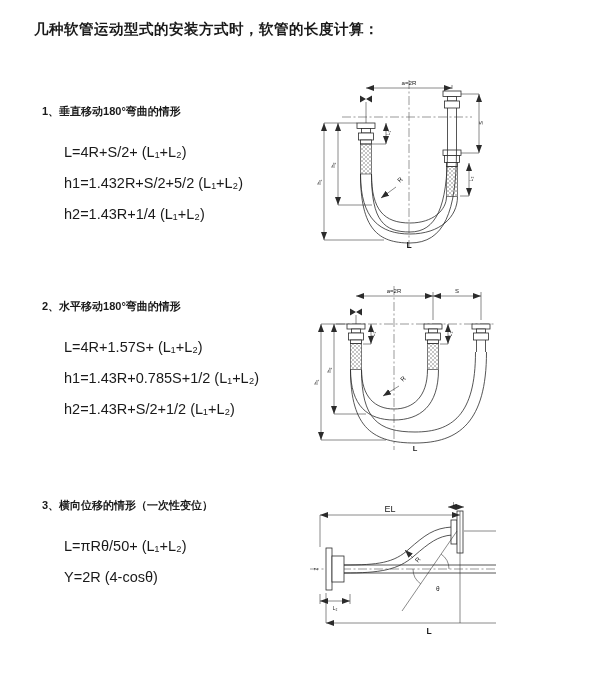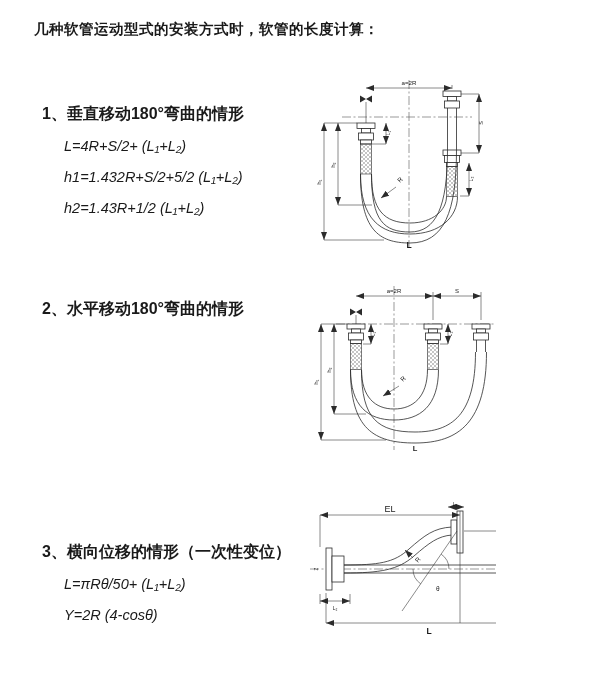--- a/index.html
+++ b/index.html
@@ -1,21 +1,21 @@
 <!DOCTYPE html>
 <html><head>
 <meta charset="utf-8">
 <style>
   html,body{margin:0;padding:0;background:#fff;}
   .page{position:relative;width:496px;height:675px;background:#ffffff;overflow:hidden;
         font-family:"Liberation Sans","DejaVu Sans",sans-serif;color:#1a1a1a;}
   .title{position:absolute;left:34px;top:20px;font-size:14.5px;font-weight:bold;letter-spacing:.5px;}
   .sec{position:absolute;left:42px;}
-  .sec .heading{font-size:16px;font-weight:bold;white-space:nowrap;}
-  .sec .formulas{padding-left:22px;margin-top:6px;font-style:italic;}
+  .sec .heading{font-size:11px;font-weight:bold;white-space:nowrap;}
+  .sec .formulas{padding-left:22px;margin-top:18px;}
   .sec .formulas div{font-size:14.5px;line-height:31px;white-space:nowrap;}
   .diag{position:absolute;}
   svg text{fill:#1a1a1a;font-family:"Liberation Sans","DejaVu Sans",sans-serif;}
   svg .ln{stroke:#2b2b2b;fill:none;stroke-width:.8;}
   svg .thin{stroke:#2b2b2b;fill:none;stroke-width:.55;}
   svg .cl{stroke:#555;fill:none;stroke-width:.6;stroke-dasharray:9 2.5 2 2.5;}
   svg .dim{stroke:#2b2b2b;fill:none;stroke-width:.55;}
   svg .fit{fill:#ffffff;stroke:#2b2b2b;stroke-width:.8;}
 </style>
 </head>
@@ -23,29 +23,34 @@
 
 <div class="page">
 
   <div class="title">几种软管运动型式的安装方式时，软管的长度计算：</div>
 
   <div class="sec" style="top:104px;">
     <div class="heading">1、垂直移动180°弯曲的情形</div>
     <div class="formulas">
       <div>L=4R+S/2+ (L₁+L₂)</div>
       <div>h1=1.432R+S/2+5/2 (L₁+L₂)</div>
-      <div>h2=1.43R+1/2 (L₁+L₂)</div>
+      <div>h2=1.43R+1/4 (L₁+L₂)</div>
     </div>
   </div>
 
   <div class="sec" style="top:299px;">
     <div class="heading">2、水平移动180°弯曲的情形</div>
+    <div class="formulas">
+      <div>L=4R+1.57S+ (L₁+L₂)</div>
+      <div>h1=1.43R+0.785S+1/2 (L₁+L₂)</div>
+      <div>h2=1.43R+S/2+1/2 (L₁+L₂)</div>
+    </div>
   </div>
 
-  <div class="sec" style="top:542px;">
+  <div class="sec" style="top:498px;">
     <div class="heading">3、横向位移的情形（一次性变位）</div>
     <div class="formulas">
       <div>L=πRθ/50+ (L₁+L₂)</div>
       <div>Y=2R (4-cosθ)</div>
     </div>
   </div>
 
   <svg class="diag" style="left:314px;top:77px;" width="245" height="175" viewBox="0 0 245 175">
     <defs>
       <pattern id="p1" width="4" height="4" patternUnits="userSpaceOnUse">

